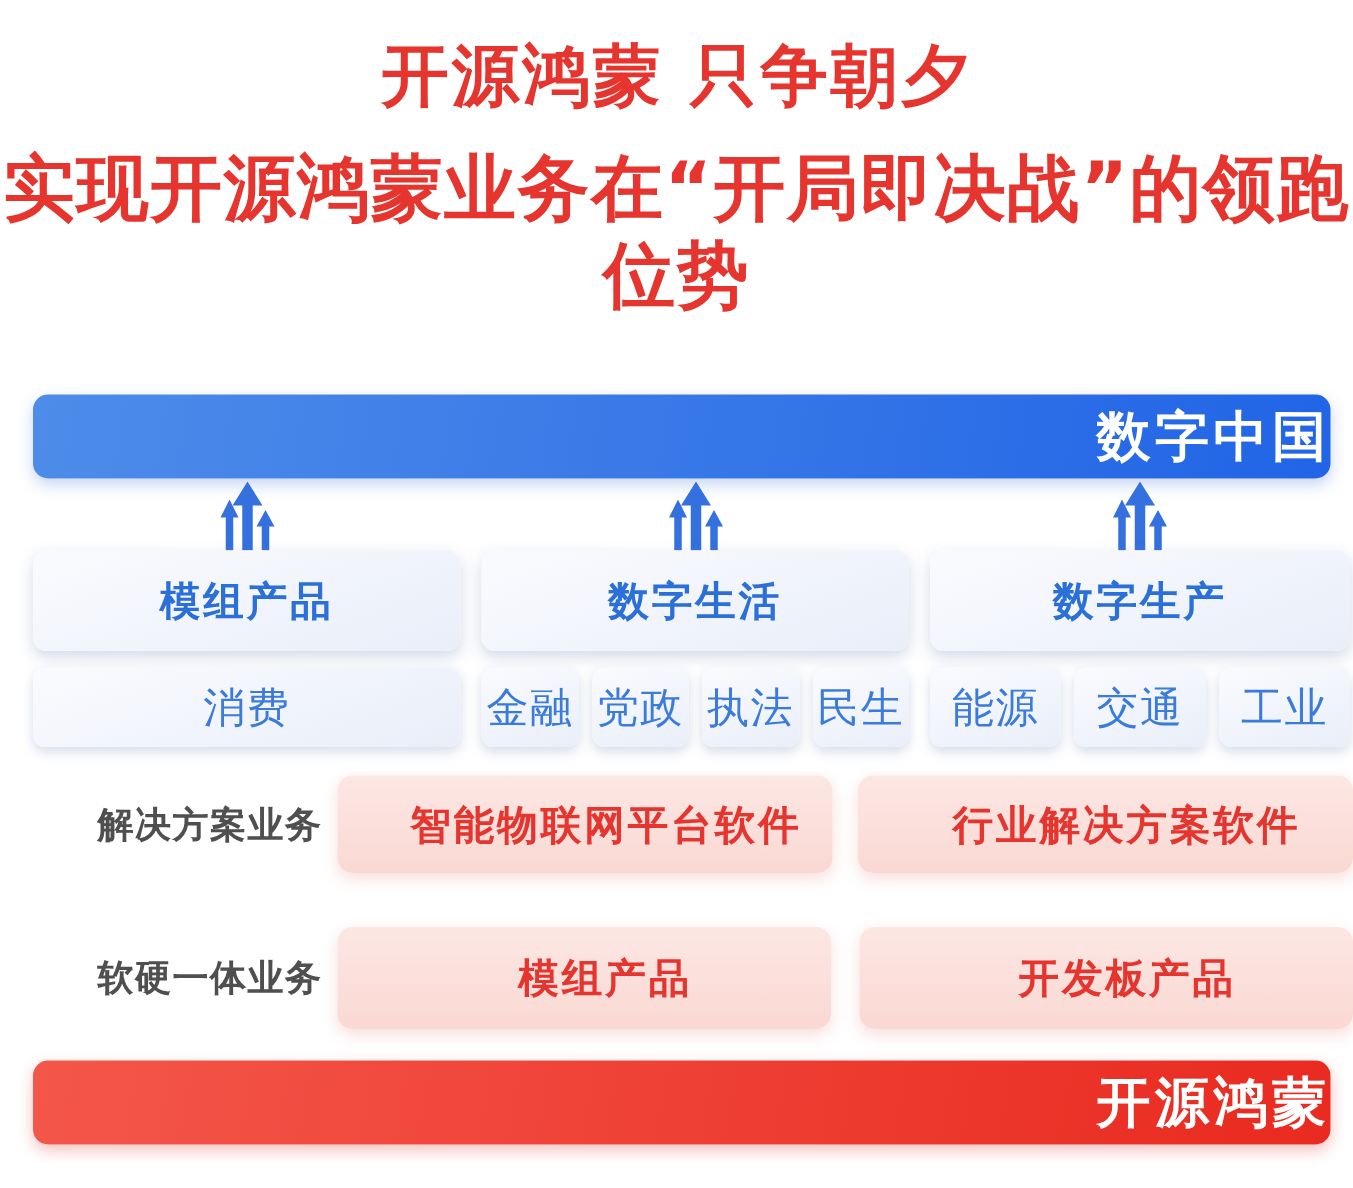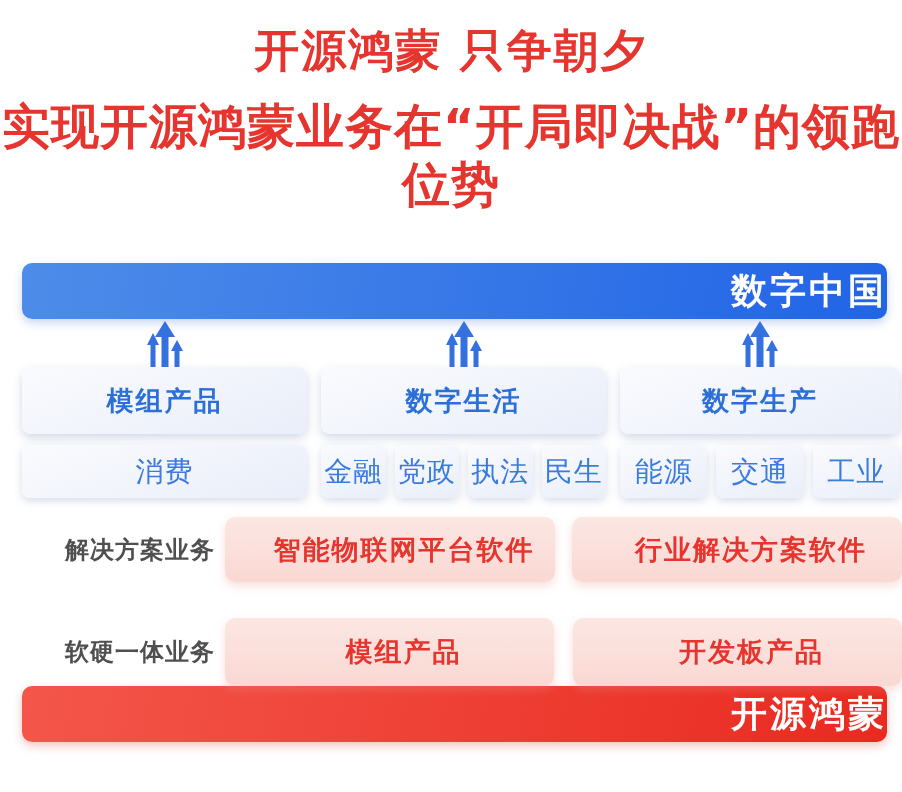--- a/index.html
+++ b/index.html
@@ -27,20 +27,21 @@
     margin-left: 22px; width: 865px; height: 56px;
     border-radius: 10px; display: flex; align-items: center; justify-content: flex-end;
     color: #ffffff; font-size: 36px; font-weight: 700; letter-spacing: 3px;
   }
   .banner-blue {
     margin-top: 50px;
     background: linear-gradient(100deg, #4E8CE9 0%, #2164E6 100%);
     box-shadow: 0 4px 10px rgba(40, 90, 200, 0.25);
   }
   .banner-red {
+    margin-top: 21px;
     background: linear-gradient(100deg, #F4564A 0%, #E92A20 100%);
     box-shadow: 0 4px 10px rgba(220, 60, 50, 0.3);
   }
 
   
   .cols {
     margin-left: 22px; width: 878px;
     display: grid; grid-template-columns: 285px 285px 1fr;
     column-gap: 14px;
   }

